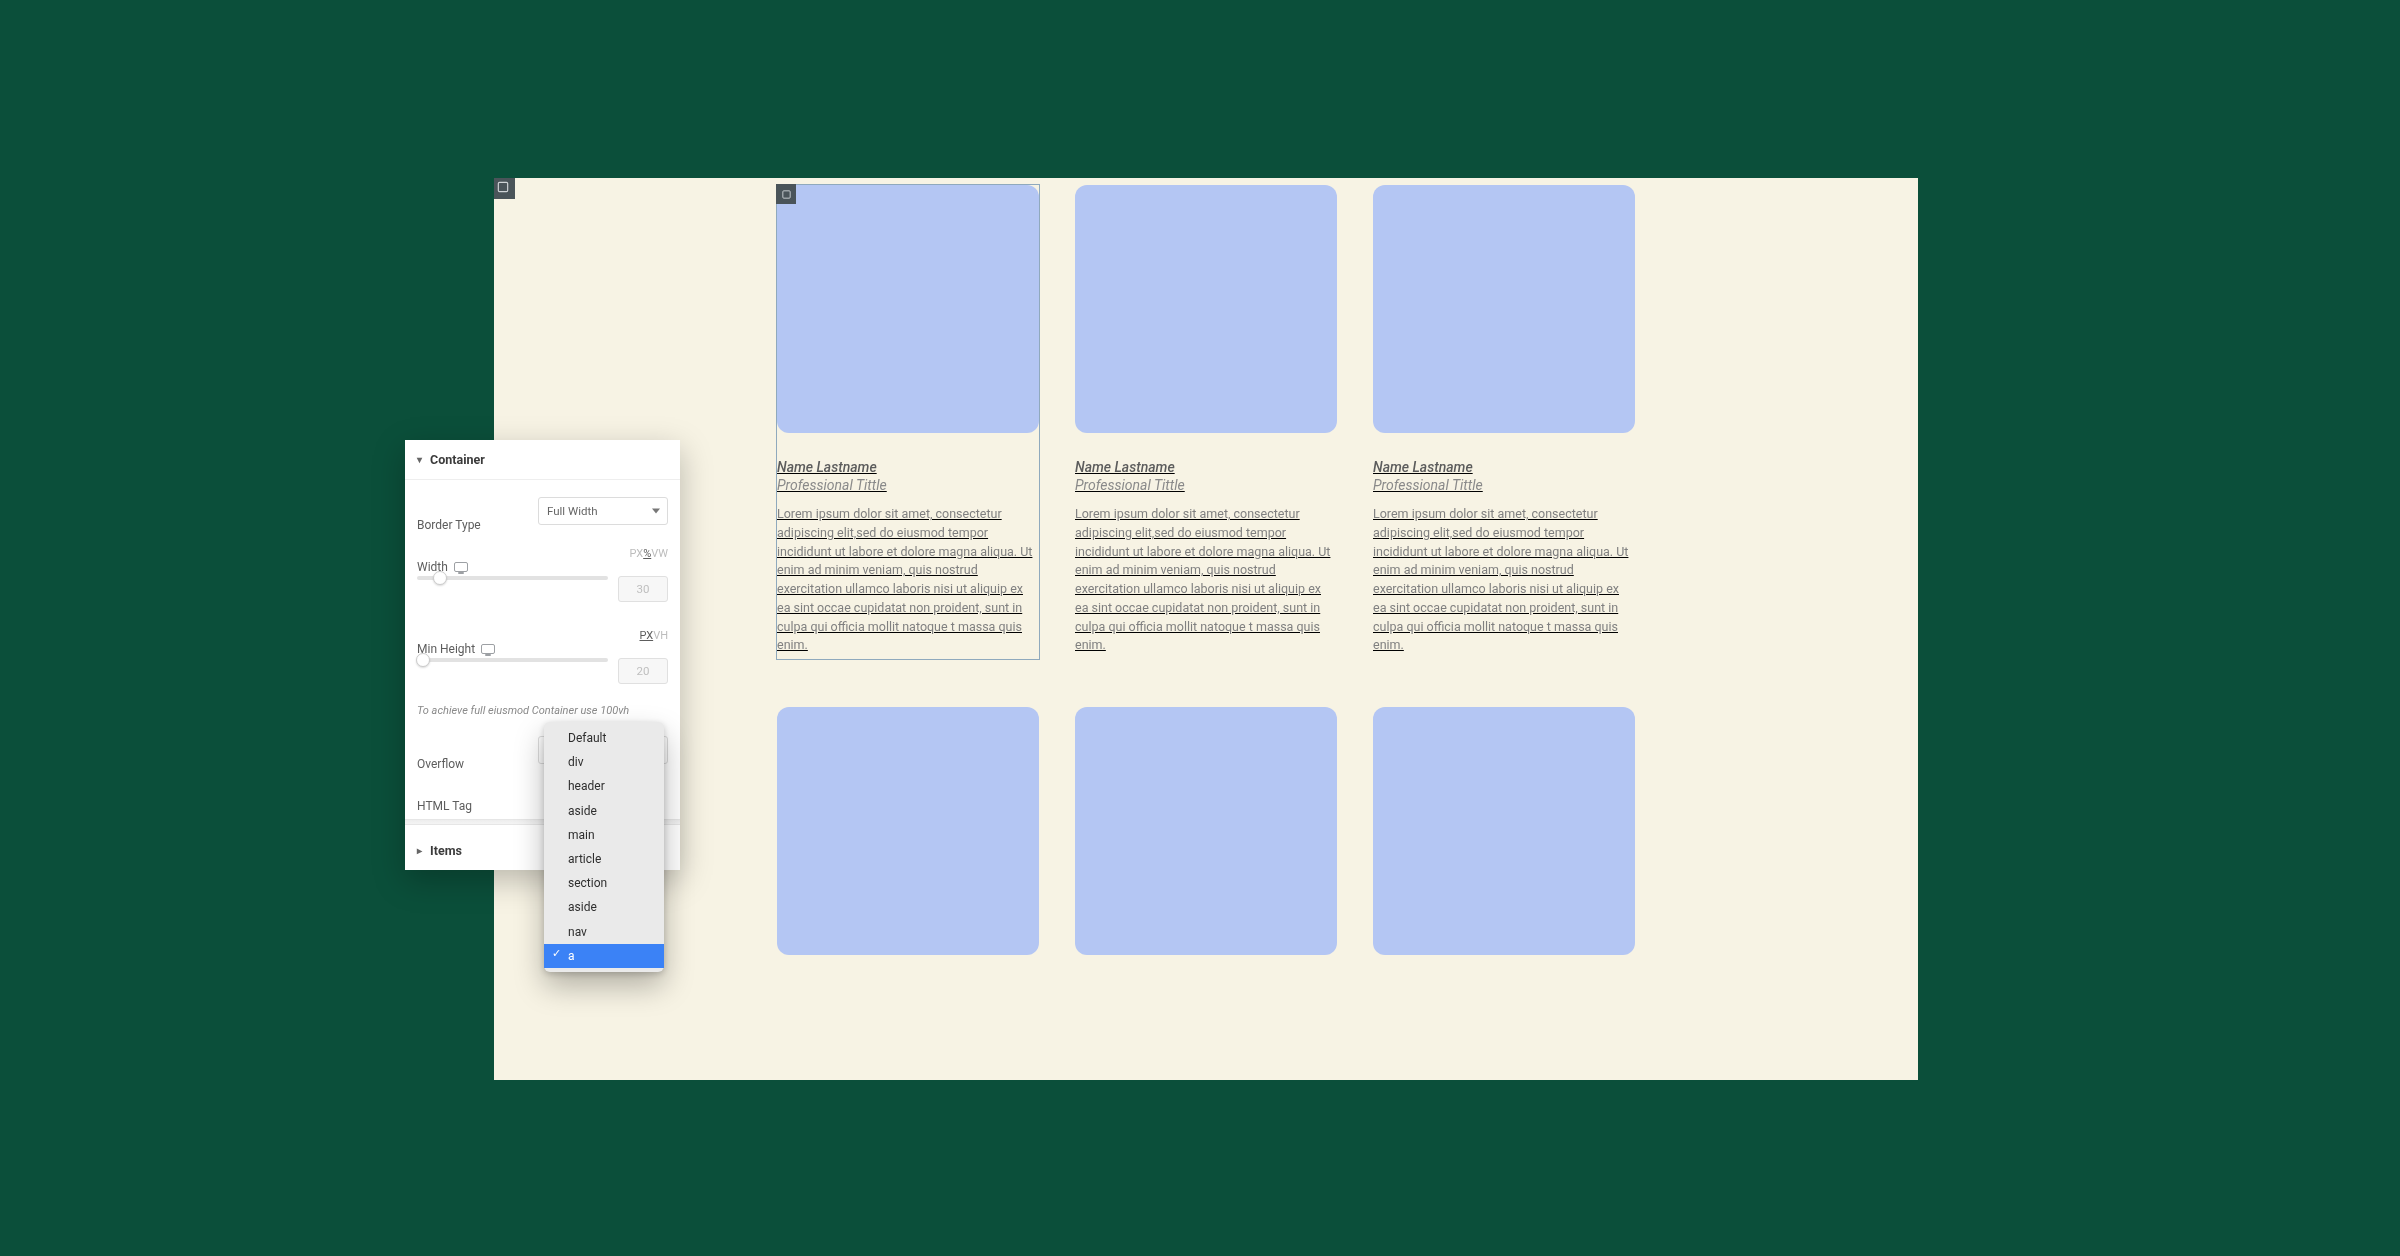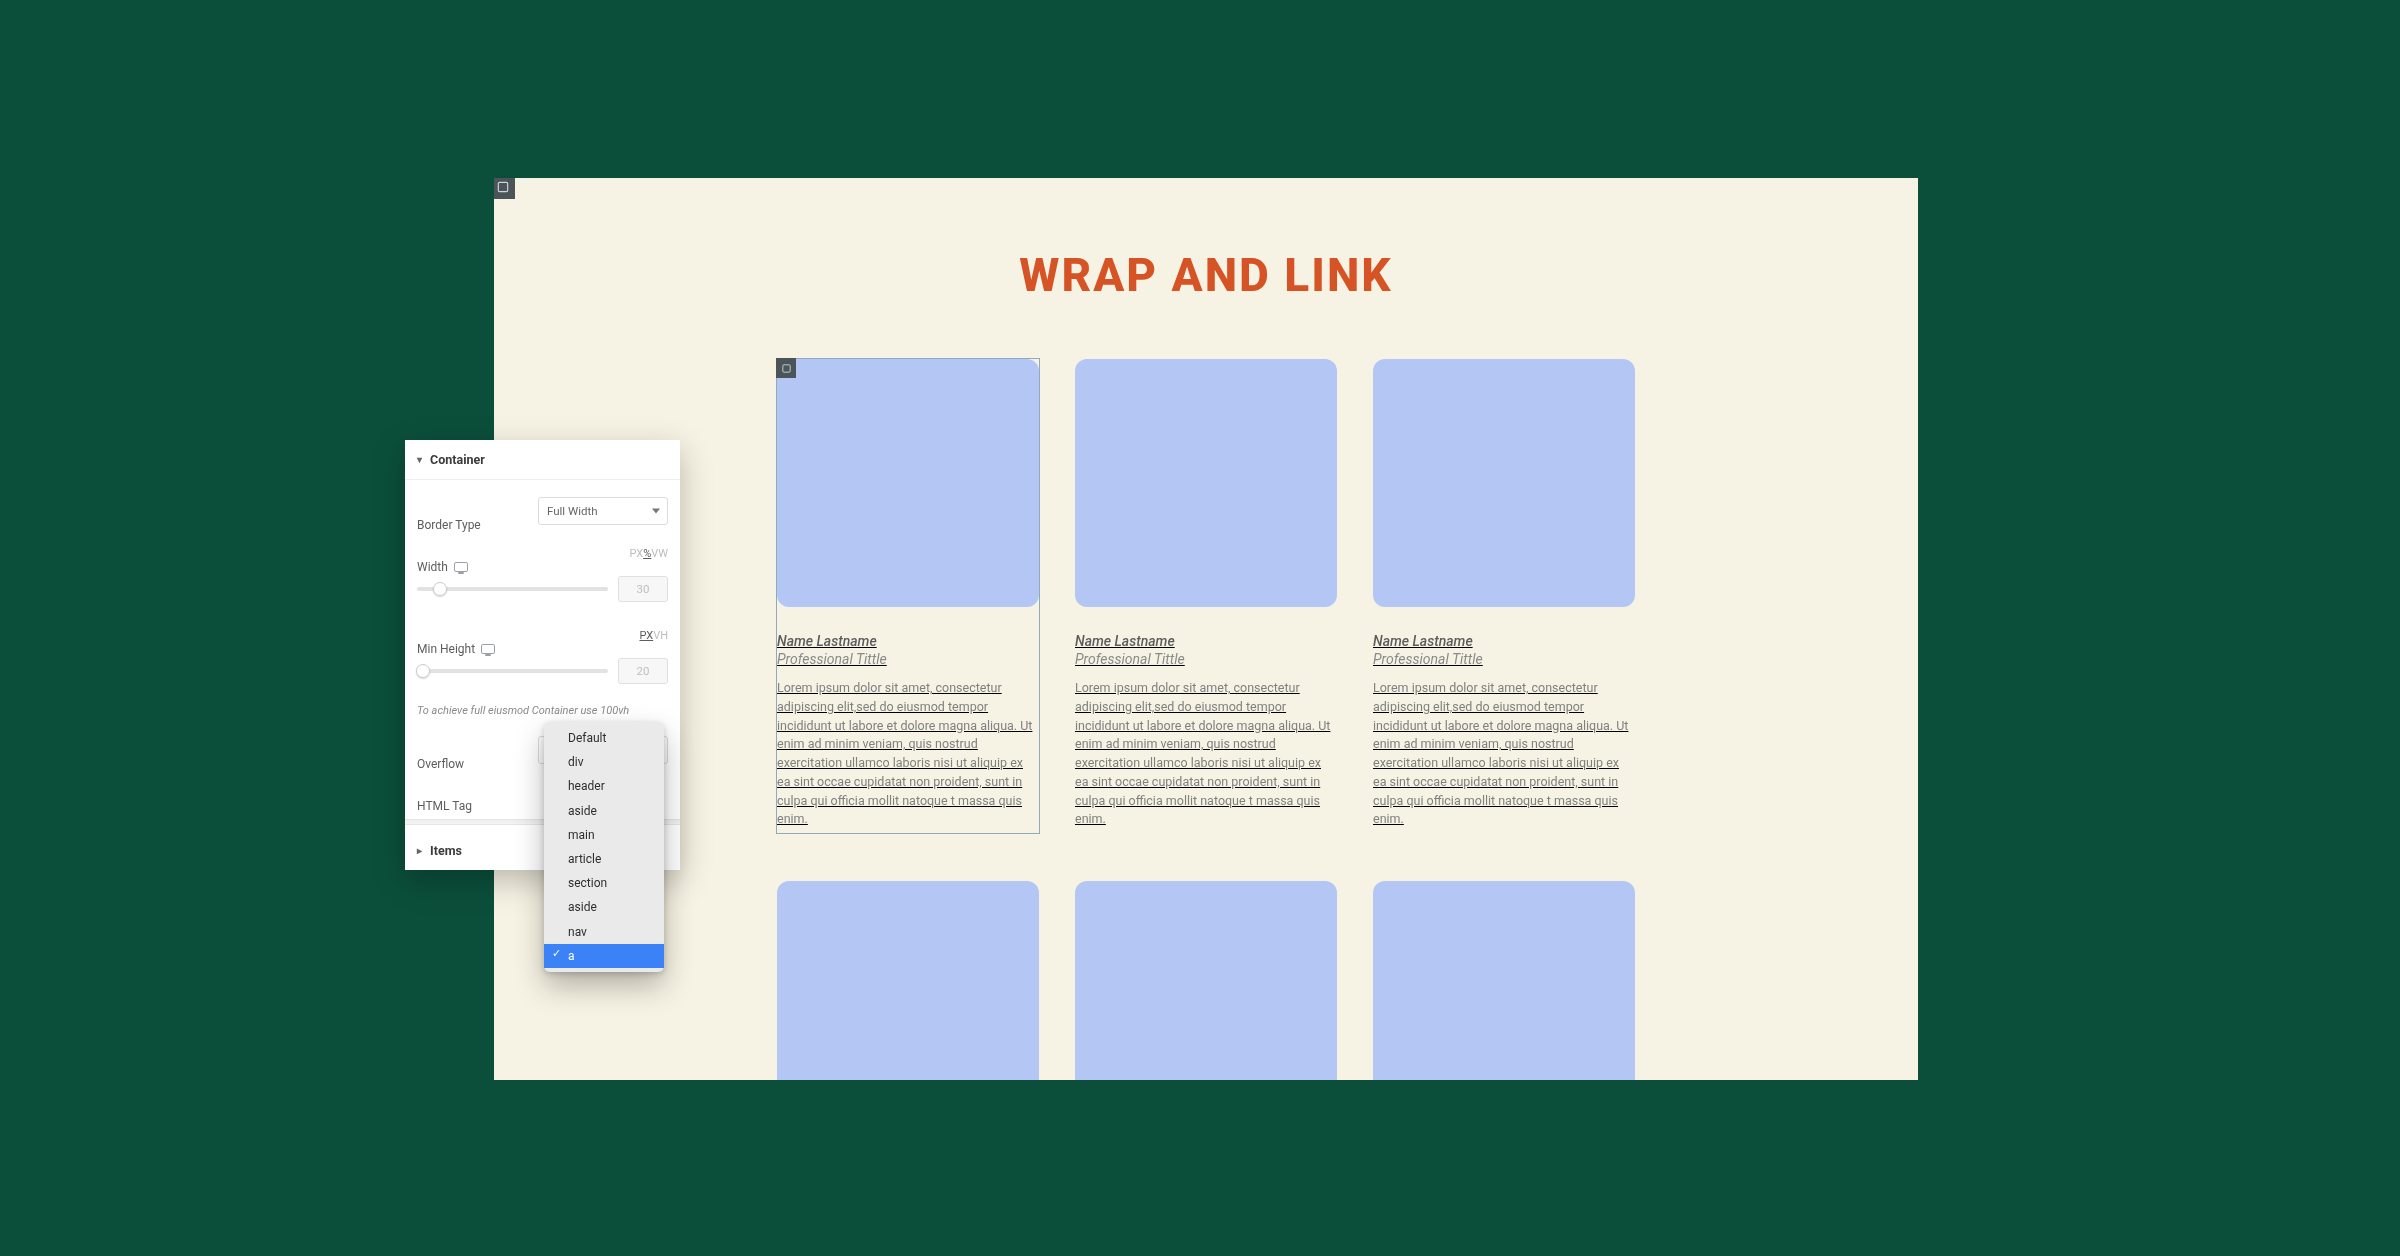--- a/index.html
+++ b/index.html
@@ -140,21 +140,21 @@
     position: absolute; right: 7px; top: 50%;
     width: 0; height: 0;
     border-left: 4px solid transparent;
     border-right: 4px solid transparent;
     border-top: 5px solid #777;
     transform: translateY(-50%);
   }
   .unit-tabs { display: flex; font-size: 11px; color: #bdbdbd; }
   .unit-tabs span { cursor: pointer; }
   .unit-tabs span.active { color: #5d5d5d; text-decoration: underline; }
-  .slider-row { display: flex; align-items: center; gap: 10px; width: 100%; margin: 2px 0 12px 0; }
+  .slider-row { display: flex; align-items: flex-start; gap: 10px; width: 100%; margin: 2px 0 12px 0; }
   .slider {
     position: relative; flex: 1; height: 4px;
     background: #e2e2e2; border-radius: 2px;
   }
   .slider .thumb {
     position: absolute; top: 50%; transform: translate(-50%,-50%);
     width: 14px; height: 14px; border-radius: 50%;
     background: #fff; border: 1px solid #ccc;
     box-shadow: 0 1px 2px rgba(0,0,0,0.15);
   }
@@ -220,21 +220,20 @@
 </style>
 </head>
 <body>
 
 <div class="canvas">
   <div class="canvas-handle">
     <svg viewBox="0 0 24 24" fill="none" stroke="#cfd3d6" stroke-width="2">
         <rect x="4" y="4" width="16" height="16" rx="2"></rect>
       </svg>
   </div>
-  <div class="page-title">WRAP AND LINK</div>
   <div class="card-grid" id="card-grid">
       <div class="card selected">
         <div class="card-handle">
           <svg viewBox="0 0 24 24" fill="none" stroke="#cfd3d6" stroke-width="2">
             <rect x="4" y="4" width="16" height="16" rx="2"></rect>
           </svg>
         </div>
         <div class="card-img"></div>
         <div class="card-name">Name Lastname</div>
         <div class="card-pro">Professional Tittle</div>

